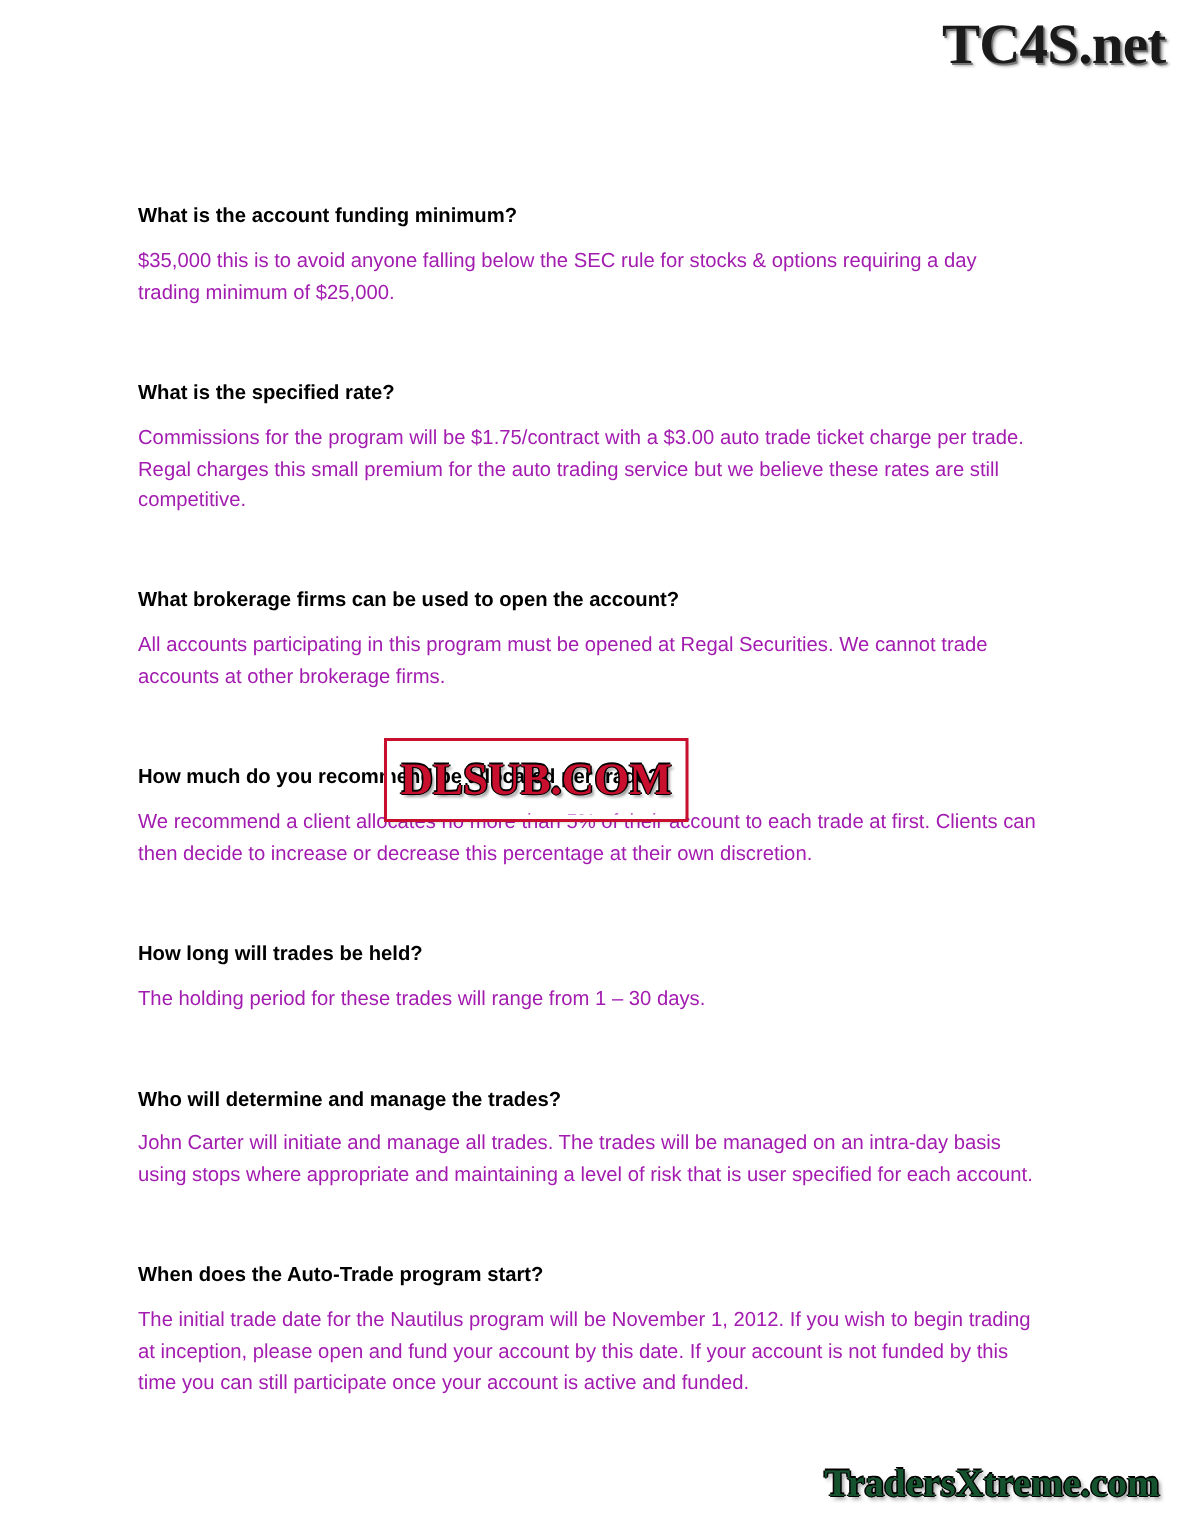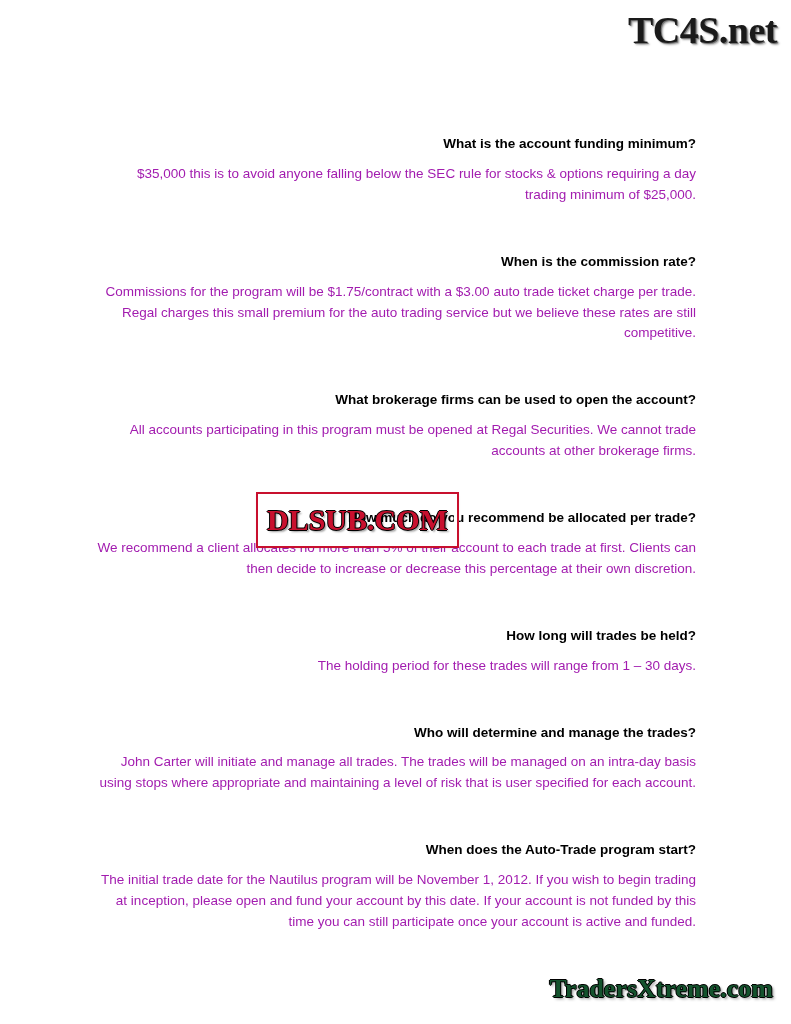--- a/index.html
+++ b/index.html
@@ -12,21 +12,20 @@
     background: #ffffff;
     font-family: "Liberation Sans", sans-serif;
     position: relative;
     overflow: hidden;
   }
   .page {
     position: relative;
     width: 791px;
     height: 1024px;
     box-sizing: border-box;
-    text-align: right;
   }
   .header-logo {
     position: absolute;
     top: 8px;
     right: 14px;
     font-family: "Liberation Serif", serif;
     font-weight: bold;
     font-size: 38px;
     letter-spacing: -0.5px;
     color: #1a1a1a;
@@ -104,21 +103,21 @@
 
   <div class="content">
 
     <div class="block">
       <h2 class="q">What is the account funding minimum?</h2>
       <p class="a">$35,000 this is to avoid anyone falling below the SEC rule for stocks &amp; options requiring a day trading minimum of $25,000.</p>
     </div>
 
 
     <div class="block">
-      <h2 class="q">When is the commission rate?</h2>
+      <h2 class="q">What is the specified rate?</h2>
       <p class="a">Commissions for the program will be $1.75/contract with a $3.00 auto trade ticket charge per trade. Regal charges this small premium for the auto trading service but we believe these rates are still competitive.</p>
     </div>
 
     <div class="block">
       <h2 class="q">What brokerage firms can be used to open the account?</h2>
       <p class="a">All accounts participating in this program must be opened at Regal Securities. We cannot trade accounts at other brokerage firms.</p>
     </div>
 
     <div class="block">
       <h2 class="q">How much do you recommend be allocated per trade?</h2>

